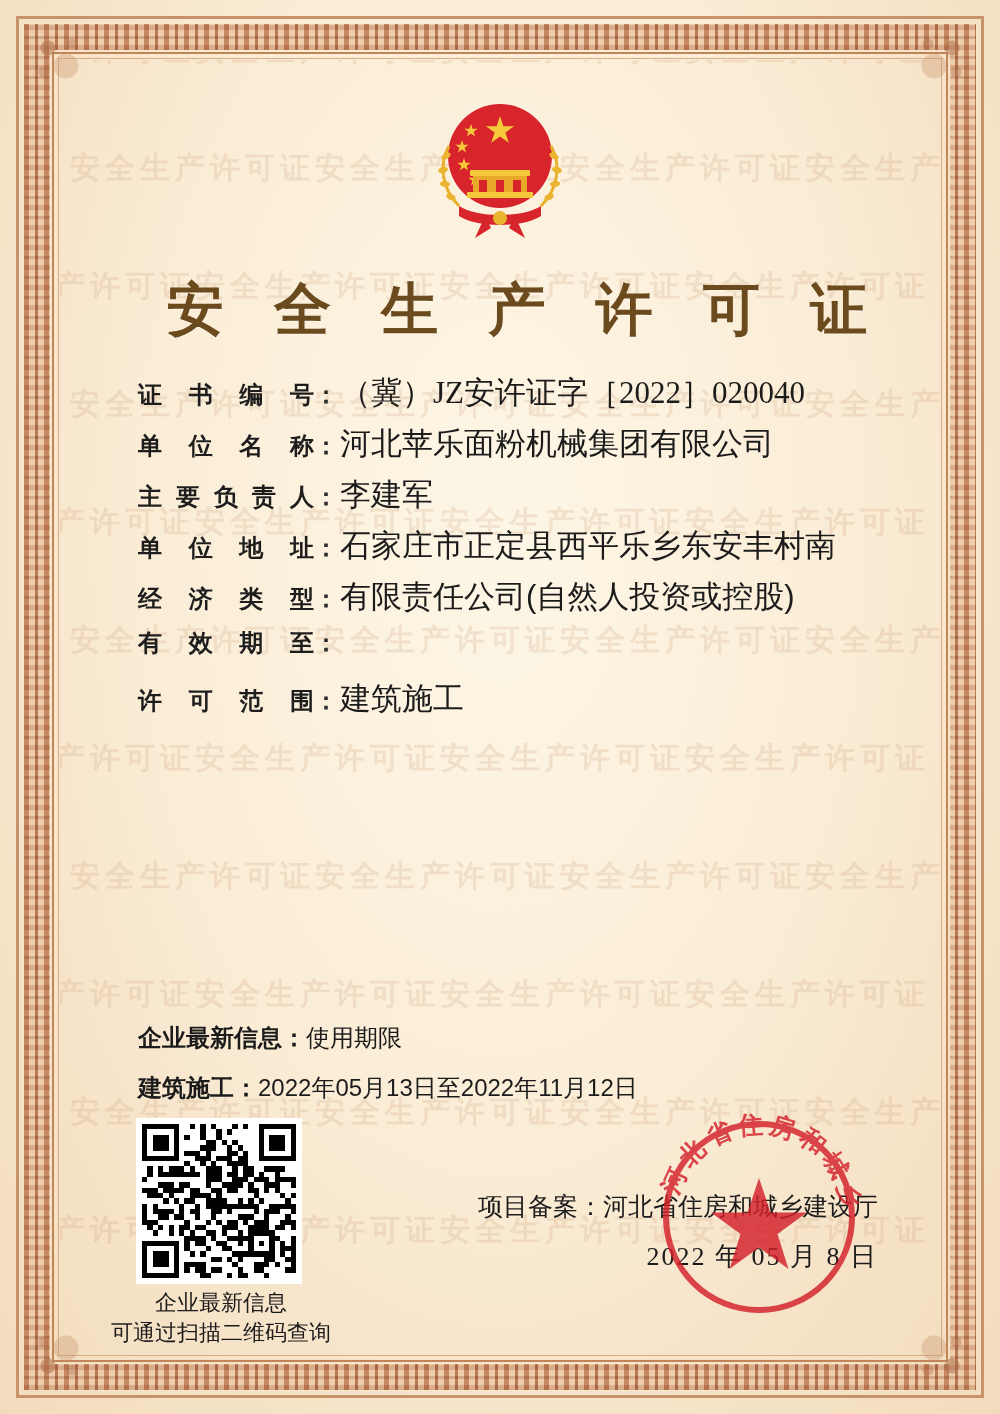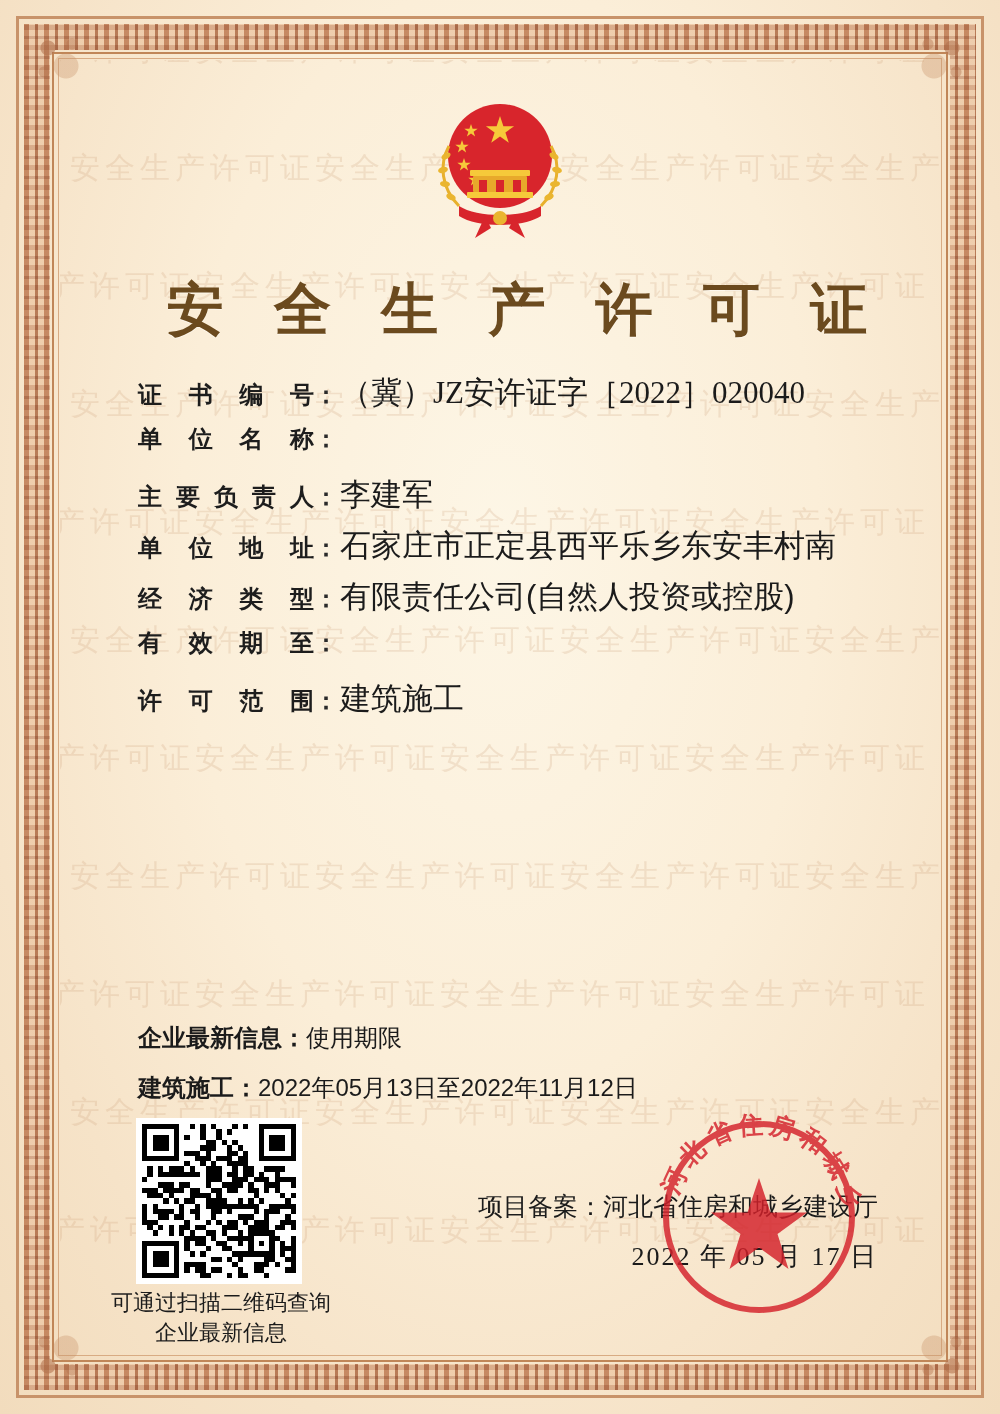--- a/index.html
+++ b/index.html
@@ -88,20 +88,21 @@
   .corner.tr { right: 26px; top: 26px; transform: scaleX(-1); }
   .corner.bl { left: 26px; bottom: 26px; transform: scaleY(-1); }
   .corner.br { right: 26px; bottom: 26px; transform: scale(-1,-1); }
 
   
   .watermarks {
     position: absolute;
     left: 60px; top: 60px; right: 60px; bottom: 60px;
     overflow: hidden;
     pointer-events: none;
+    font-weight: bold;
   }
   .wm {
     position: absolute;
     color: rgba(198,150,112,0.20);
     font-size: 30px;
     letter-spacing: 5px;
     white-space: nowrap;
     font-family: "Liberation Serif", serif;
   }
 
@@ -365,20 +366,21 @@
     </div>
 
     <div class="row">
       <span class="label">
         <span>单</span>
           <span>位</span>
           <span>名</span>
           <span>称</span>
       </span>
       <span class="colon">：</span>
+      <span class="value">河北苹乐面粉机械集团有限公司</span>
     </div>
 
     <div class="row">
       <span class="label">
         <span>主</span>
           <span>要</span>
           <span>负</span>
           <span>责</span>
           <span>人</span>
       </span>
@@ -857,29 +859,29 @@
           <rect x="11" y="28" width="1" height="1"></rect>
           <rect x="12" y="28" width="1" height="1"></rect>
           <rect x="16" y="28" width="1" height="1"></rect>
           <rect x="18" y="28" width="1" height="1"></rect>
           <rect x="19" y="28" width="1" height="1"></rect>
           <rect x="23" y="28" width="1" height="1"></rect>
         </g>
     </svg>
   </div>
   <div class="qr-caption">
+    <div>企业最新信息</div>
     <div>可通过扫描二维码查询</div>
-    <div>企业最新信息</div>
   </div>
 
   <div class="issuer">
     <div>
       <span>项目备案</span><span>：</span><span>河北省住房和城乡建设厅</span>
     </div>
-    <div class="date">2022 年 05 月 17 日</div>
+    <div class="date">2022 年 05 月 8 日</div>
   </div>
 
   <div class="seal">
     <svg viewBox="0 0 222 222" width="222" height="222">
       <defs>
         <path id="sealArc" d="M 111,111 m -84,0 a 84,84 0 1,1 168,0" fill="none"></path>
         <path id="sealArcText" d="M 27,111 a 84,84 0 0 1 168,0" fill="none"></path>
       </defs>
       <circle cx="111" cy="111" r="93" fill="none" stroke="#d4202a" stroke-width="6"></circle>
       <polygon points="111,72 122.5,106.5 159,106.5 129.5,128 140.5,163 111,141.5 81.5,163 92.5,128 63,106.5 99.5,106.5" fill="#d4202a"></polygon>

